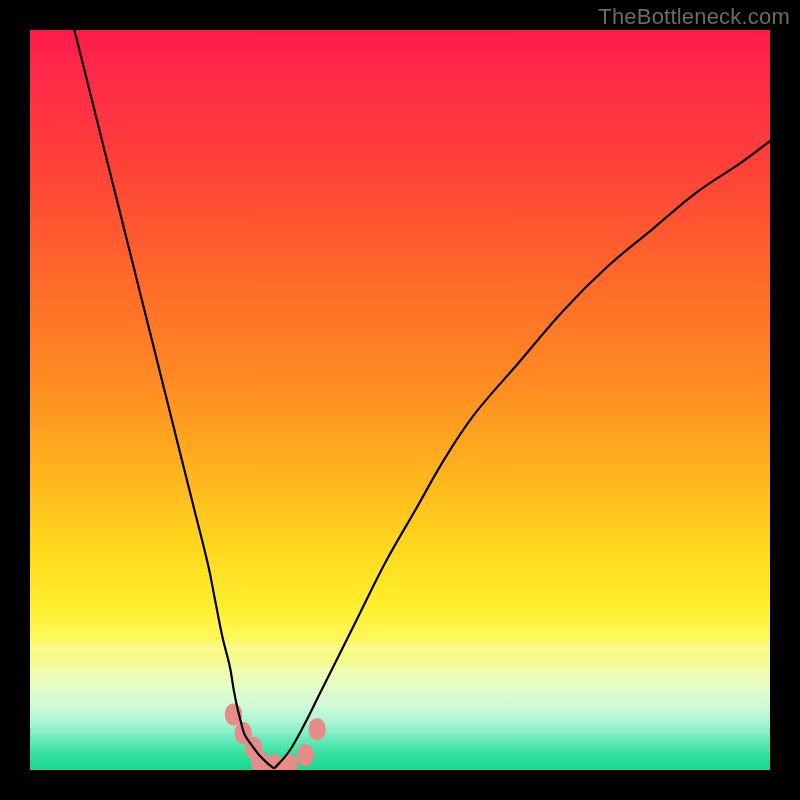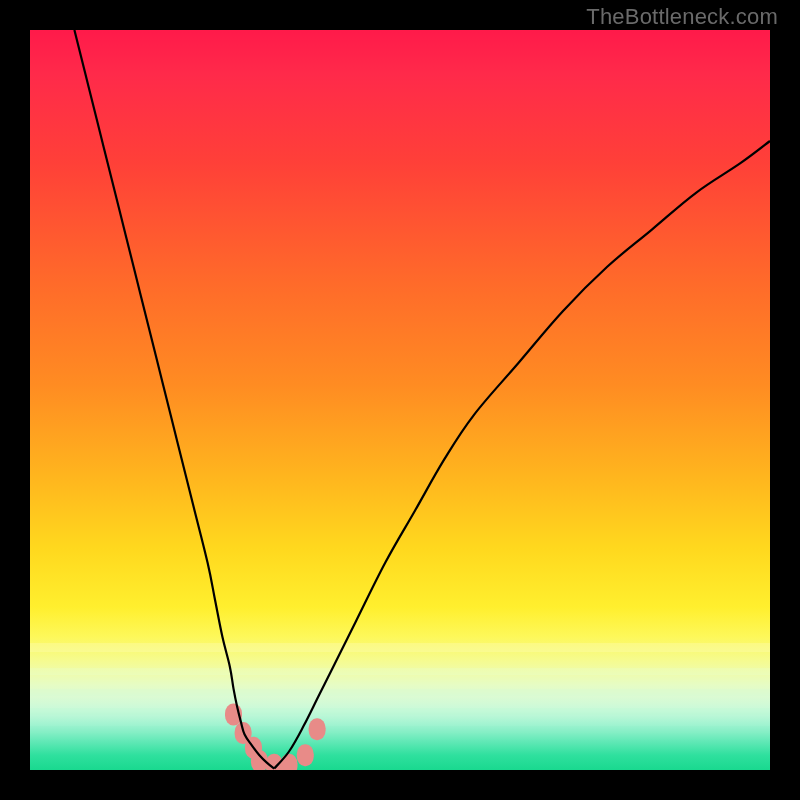--- a/index.html
+++ b/index.html
@@ -9,20 +9,21 @@
     height: 800px;
     overflow: hidden;
     background: #000;
     font-family: Arial, Helvetica, sans-serif;
   }
   .frame {
     position: relative;
     width: 788px;
     height: 800px;
     background: #000;
+    padding-left: 12px;
   }
   .watermark {
     position: absolute;
     top: 4px;
     right: 10px;
     color: #6a6a6a;
     font-size: 22px;
     font-weight: 400;
     letter-spacing: 0.2px;
     z-index: 10;

